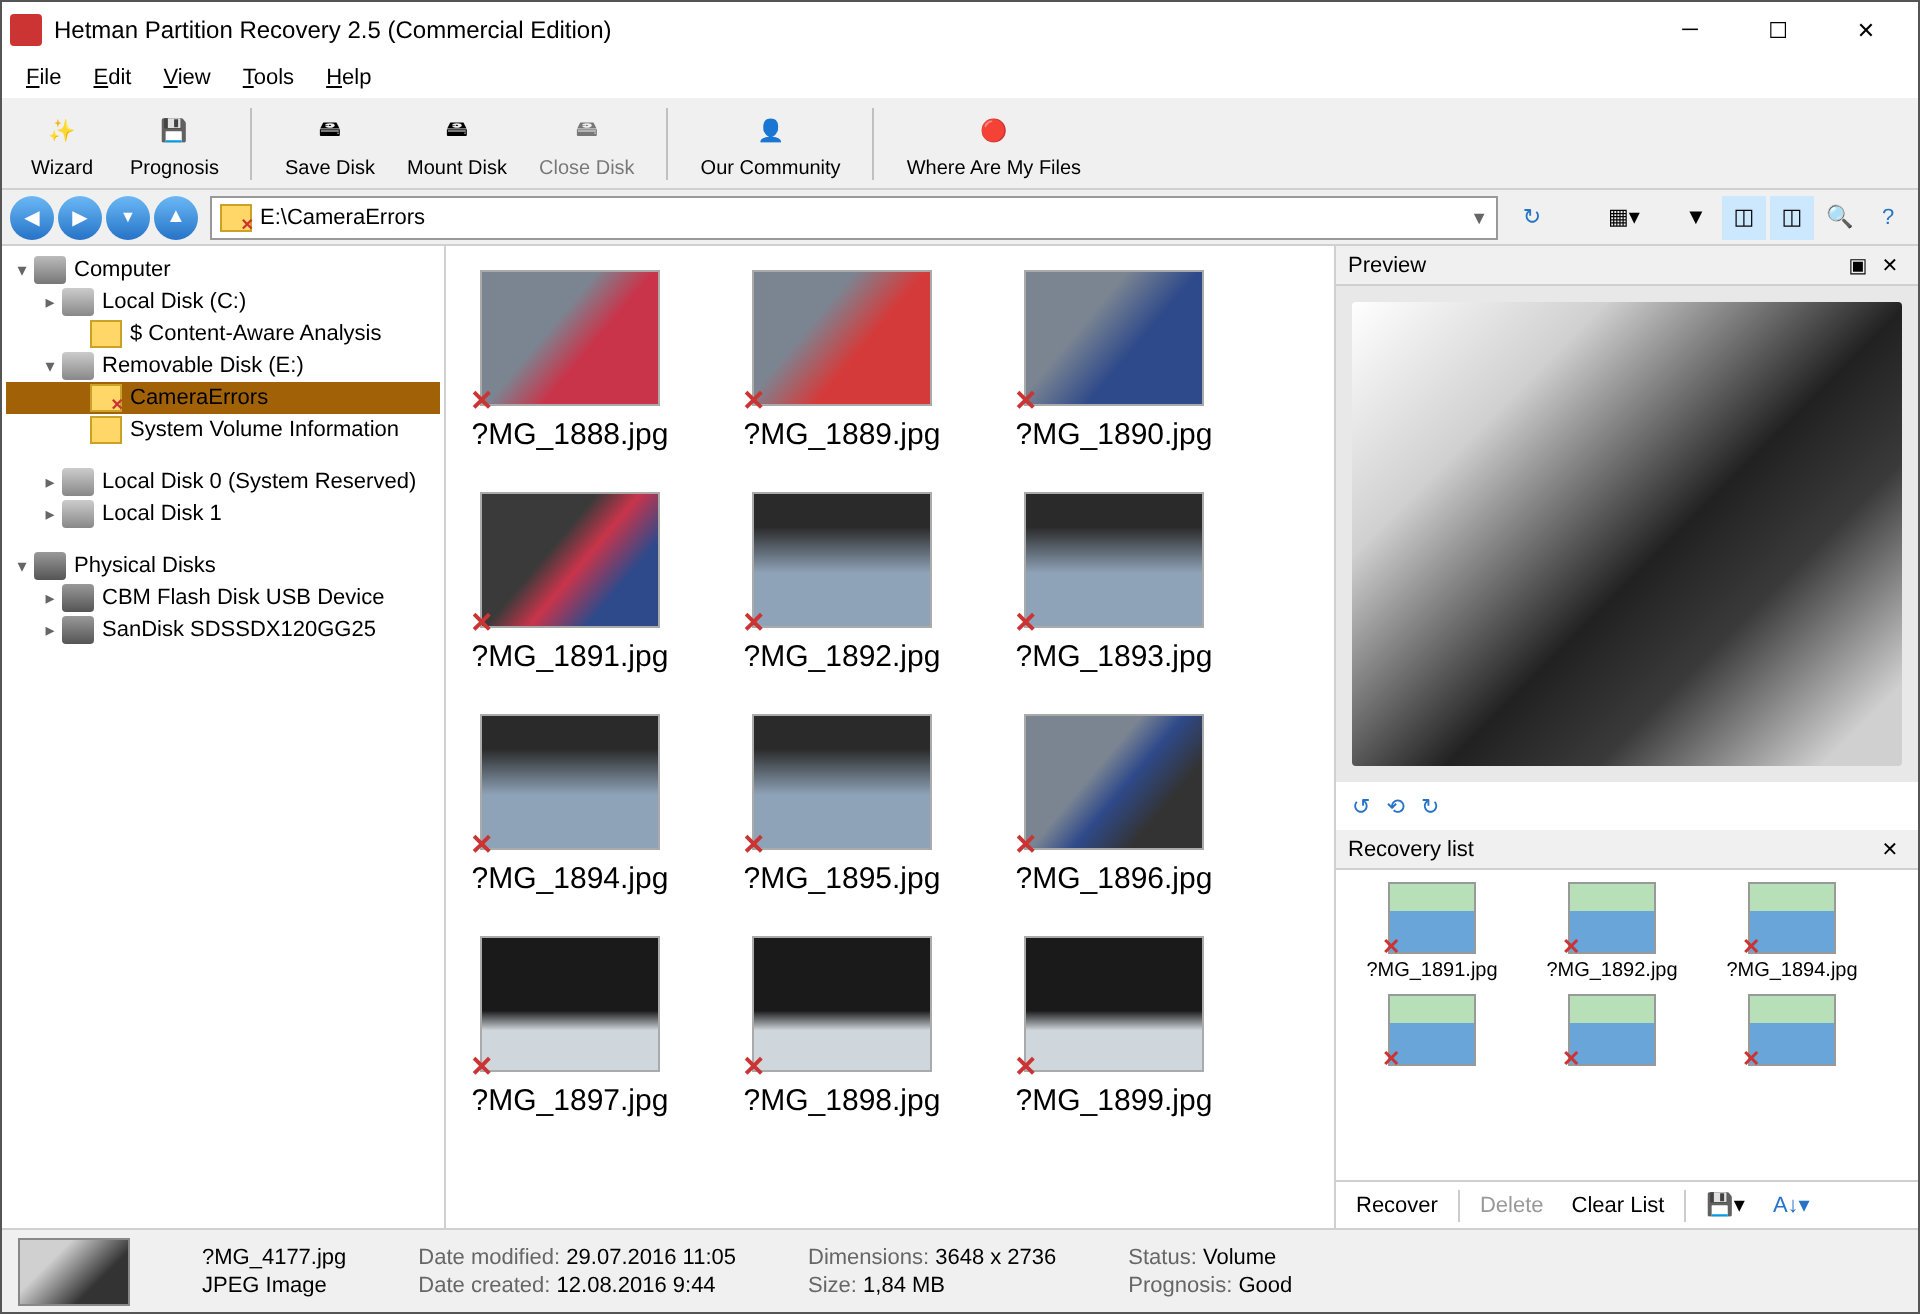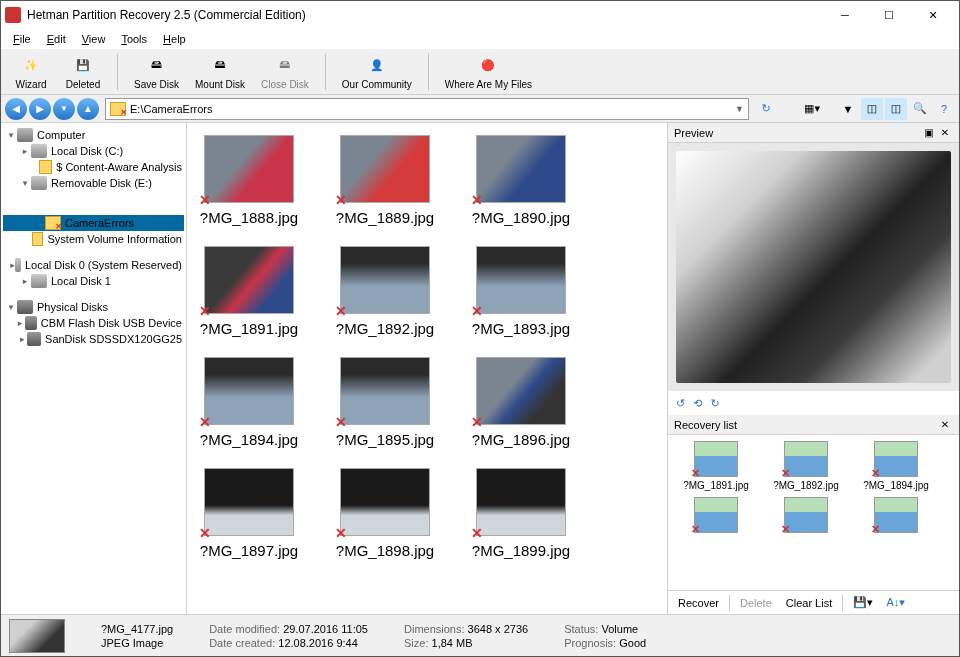--- a/index.html
+++ b/index.html
@@ -23,23 +23,23 @@
 .tsep { width: 1px; height: 36px; background: #c0c0c0; margin: 0 6px; }
 
 .navbar { height: 28px; display: flex; align-items: center; padding: 2px 4px; gap: 2px; background: #f0f0f0; border-bottom: 1px solid #d0d0d0; }
 .navbtn { width: 22px; height: 22px; border-radius: 50%; background: linear-gradient(#6bb8f5,#2673c8); display: flex; align-items: center; justify-content: center; color: #fff; font-size: 10px; cursor: default; }
 .addr { flex: 1; height: 22px; border: 1px solid #999; background: #fff; display: flex; align-items: center; padding: 0 4px; margin: 0 4px; }
 .addr .folder { width: 16px; height: 14px; background: #ffd768; border: 1px solid #c9a227; margin-right: 4px; position: relative; }
 .addr .folder::after { content: "✕"; position: absolute; bottom: -2px; right: -2px; font-size: 8px; color: #c33; font-weight: bold; }
 .navicon { width: 22px; height: 22px; display: flex; align-items: center; justify-content: center; cursor: default; }
 
 .main { flex: 1; display: flex; overflow: hidden; }
-.tree { width: 186px; background: #fff; border-right: 1px solid #d0d0d0; overflow-y: auto; padding: 4px 2px; font-size: 11px; }
+.tree { width: 222px; background: #fff; border-right: 1px solid #d0d0d0; overflow-y: auto; padding: 4px 2px; font-size: 11px; }
 .tnode { display: flex; align-items: center; padding: 1px 2px; cursor: default; white-space: nowrap; }
-.tnode.sel { background: #0369a1; margin-top: 24px; }
+.tnode.sel { background: #a16207; }
 .chev { width: 12px; font-size: 9px; color: #666; text-align: center; }
 .chev.open::before { content: "▾"; }
 .chev.closed::before { content: "▸"; }
 .tindent { display: inline-block; }
 .ticon-s { width: 16px; height: 14px; margin-right: 4px; display: inline-block; }
 .ticon-s.comp { background: linear-gradient(#bbb,#777); border-radius: 2px; }
 .ticon-s.disk { background: linear-gradient(#ccc,#888); border-radius: 2px; }
 .ticon-s.folder { background: #ffd768; border: 1px solid #c9a227; }
 .ticon-s.folder.err { position: relative; }
 .ticon-s.folder.err::after { content: "✕"; position: absolute; bottom: -2px; right: -2px; font-size: 8px; color: #c33; font-weight: bold; }
@@ -99,21 +99,21 @@
   <div class="menuitem"><span class="u">H</span><span>elp</span></div>
 </div>
 
 <div class="toolbar">
   <div class="tbtn">
       <div class="ticon">✨</div>
       <div class="tlabel">Wizard</div>
     </div>
   <div class="tbtn">
       <div class="ticon">💾</div>
-      <div class="tlabel">Deleted</div>
+      <div class="tlabel">Prognosis</div>
     </div>
   <div class="tsep"></div>
   <div class="tbtn">
       <div class="ticon">🖴</div>
       <div class="tlabel">Save Disk</div>
     </div>
   <div class="tbtn">
       <div class="ticon">🖴</div>
       <div class="tlabel">Mount Disk</div>
     </div>

